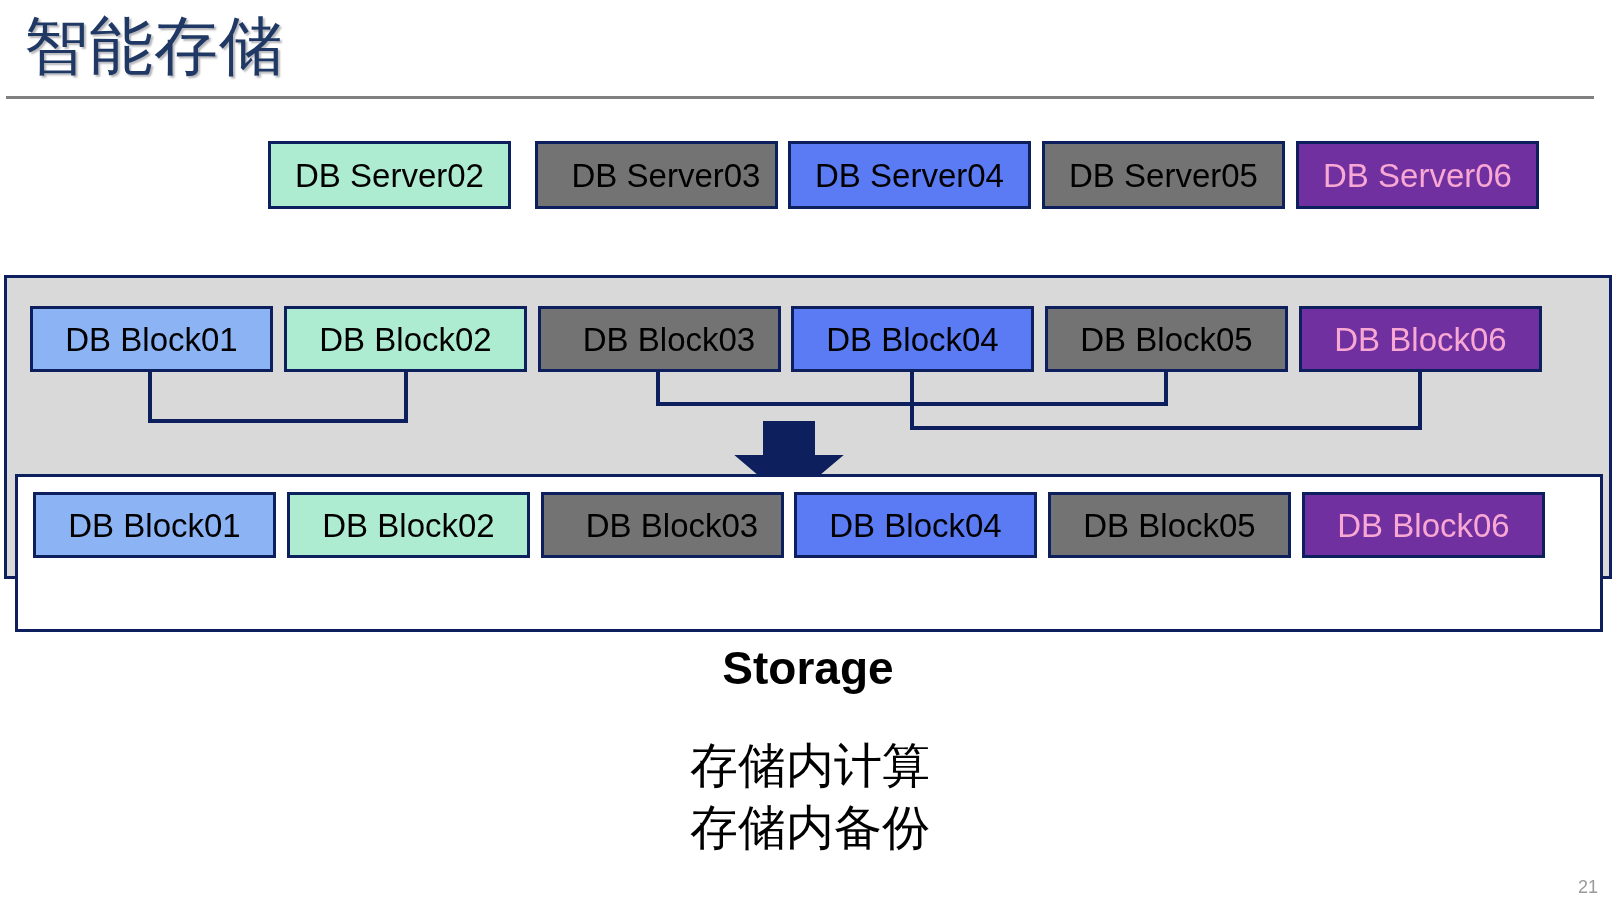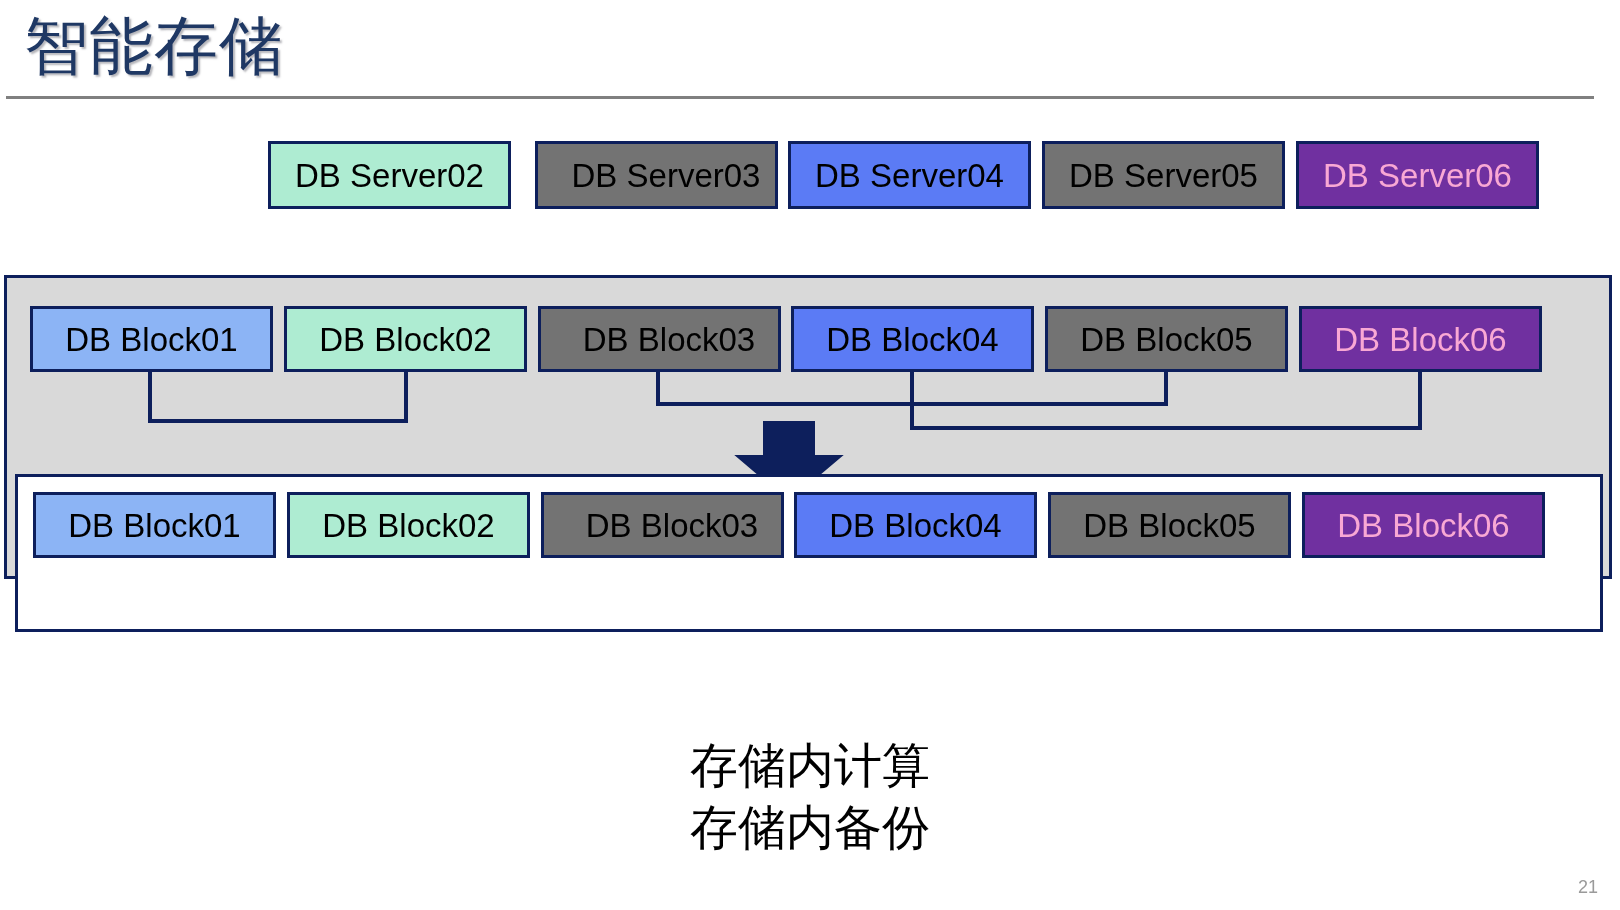--- a/index.html
+++ b/index.html
@@ -209,20 +209,21 @@
         <span>DB Block04</span>
       </div>
     <div class="node backup-node c-yellow" style="left:1030px;width:243px;">
         <span>DB Block05</span>
       </div>
     <div class="node backup-node c-purple" style="left:1284px;width:243px;">
         <span>DB Block06</span>
       </div>
   </div>
 
+  <div id="storage-label">Storage</div>
 </div>
 
 <div id="caption">
   <div>存储内计算</div>
   <div>存储内备份</div>
 </div>
 
 <div id="page-number">21</div>
 
 </body></html>

